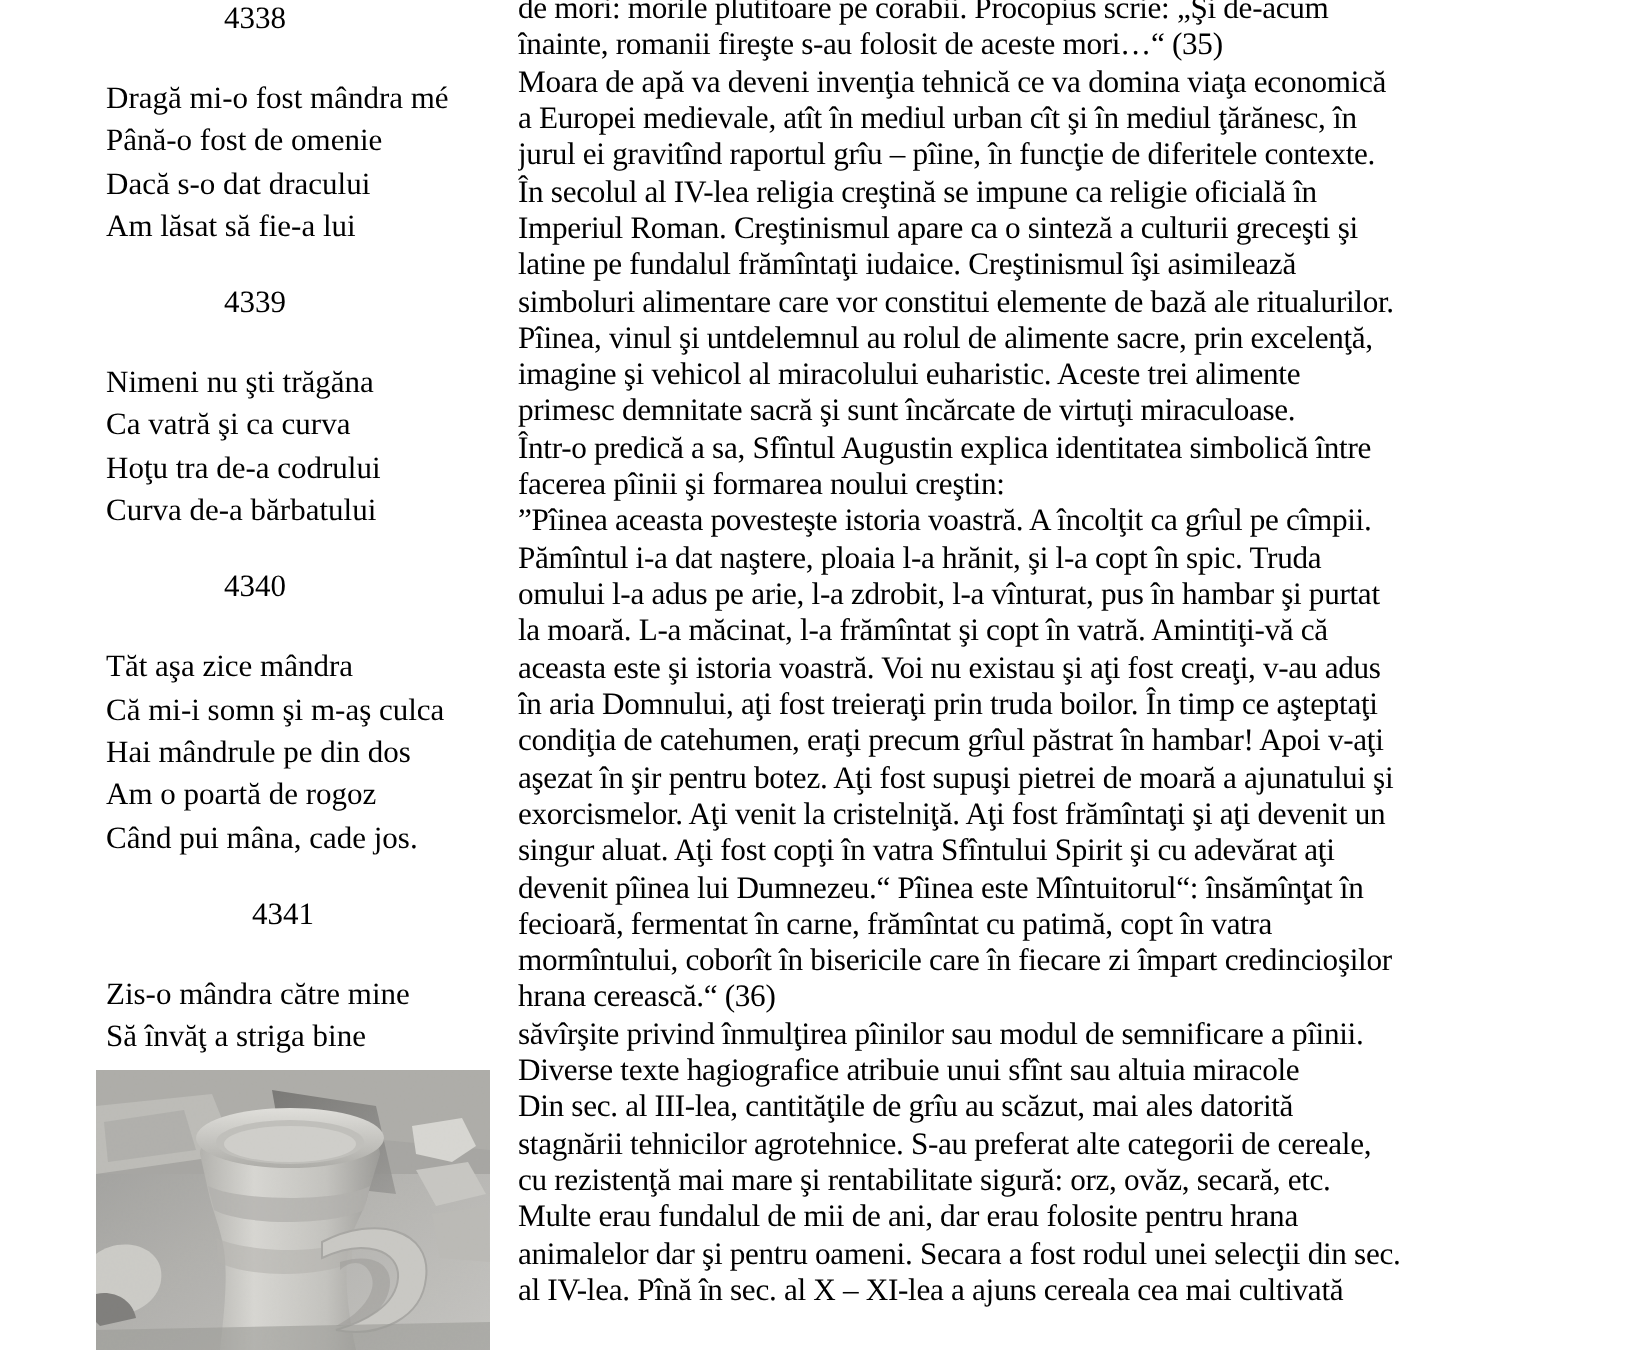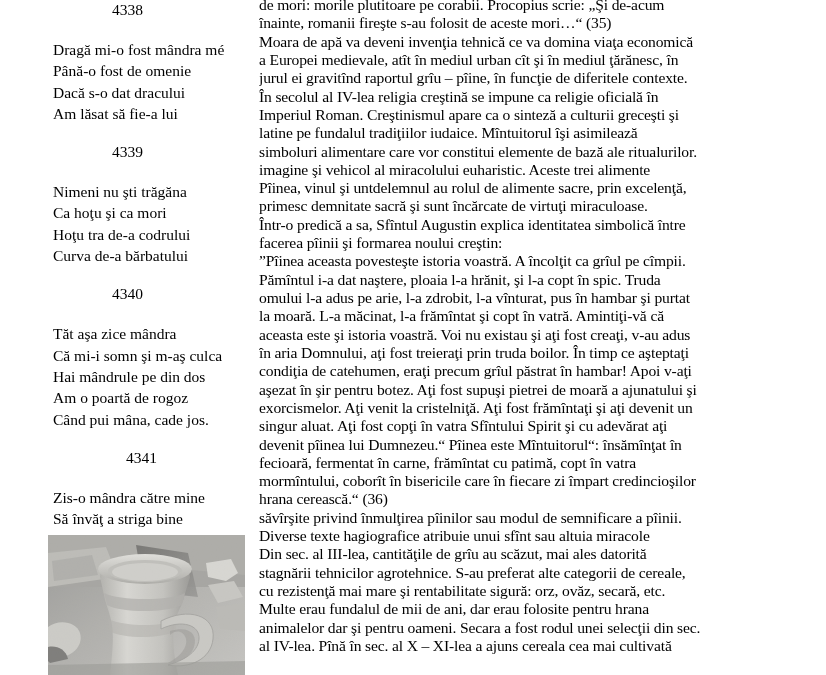--- a/index.html
+++ b/index.html
@@ -104,21 +104,21 @@
             <li>Dacă s-o dat dracului</li>
             <li>Am lăsat să fie-a lui</li>
           </ul>
           <div class="gap-after-verse"></div>
         </div>
         <div class="song">
           <div class="song-number">4339</div>
           <div class="gap-after-num"></div>
           <ul class="song-lines">
             <li>Nimeni nu şti trăgăna</li>
-            <li>Ca hoţu şi ca mori</li>
+            <li>Ca vatră şi ca curva</li>
             <li>Hoţu tra de-a codrului</li>
             <li>Curva de-a bărbatului</li>
           </ul>
           <div class="gap-after-verse"></div>
         </div>
         <div class="song">
           <div class="song-number">4340</div>
           <div class="gap-after-num"></div>
           <ul class="song-lines">
             <li>Tăt aşa zice mândra</li>
@@ -214,24 +214,24 @@
 
   <div class="col-right">
     <div id="prose-container">
         <div class="prose-line">de mori: morile plutitoare pe corabii. Procopius scrie:  „Şi de-acum</div>
         <div class="prose-line">înainte, romanii fireşte s-au folosit de aceste mori…“ (35)</div>
         <div class="prose-line">Moara de apă va deveni invenţia tehnică ce va domina viaţa economică</div>
         <div class="prose-line">a Europei medievale, atît în mediul urban cît şi în mediul ţărănesc, în</div>
         <div class="prose-line">jurul ei gravitînd raportul grîu – pîine, în funcţie de diferitele contexte.</div>
         <div class="prose-line">În secolul al IV-lea religia creştină se impune ca religie oficială în</div>
         <div class="prose-line">Imperiul Roman. Creştinismul apare ca o sinteză a culturii greceşti şi</div>
-        <div class="prose-line">latine pe fundalul tradiţiilor iudaice. Mîntuitorul îşi asimilează</div>
+        <div class="prose-line">latine pe fundalul frămîntaţi iudaice. Creştinismul îşi asimilează</div>
         <div class="prose-line">simboluri alimentare care vor constitui elemente de bază ale ritualurilor.</div>
+        <div class="prose-line">Pîinea, vinul şi untdelemnul au rolul de alimente sacre, prin excelenţă,</div>
         <div class="prose-line">imagine şi vehicol al miracolului euharistic. Aceste trei alimente</div>
-        <div class="prose-line">Pîinea, vinul şi untdelemnul au rolul de alimente sacre, prin excelenţă,</div>
         <div class="prose-line">primesc demnitate sacră şi sunt încărcate de virtuţi miraculoase.</div>
         <div class="prose-line">Într-o predică a sa, Sfîntul Augustin explica identitatea simbolică între</div>
         <div class="prose-line">facerea pîinii şi formarea noului creştin:</div>
         <div class="prose-line">”Pîinea aceasta povesteşte istoria voastră. A încolţit ca grîul pe cîmpii.</div>
         <div class="prose-line">Pămîntul i-a dat naştere, ploaia l-a hrănit, şi l-a copt în spic. Truda</div>
         <div class="prose-line">omului l-a adus pe arie, l-a zdrobit, l-a vînturat, pus în hambar şi purtat</div>
         <div class="prose-line">la moară. L-a măcinat, l-a frămîntat şi copt în vatră. Amintiţi-vă că</div>
         <div class="prose-line">aceasta este şi istoria voastră. Voi nu existau şi aţi fost creaţi, v-au adus</div>
         <div class="prose-line">în aria Domnului, aţi fost treieraţi prin truda boilor. În timp ce aşteptaţi</div>
         <div class="prose-line">condiţia de catehumen, eraţi precum grîul păstrat în hambar! Apoi v-aţi</div>

